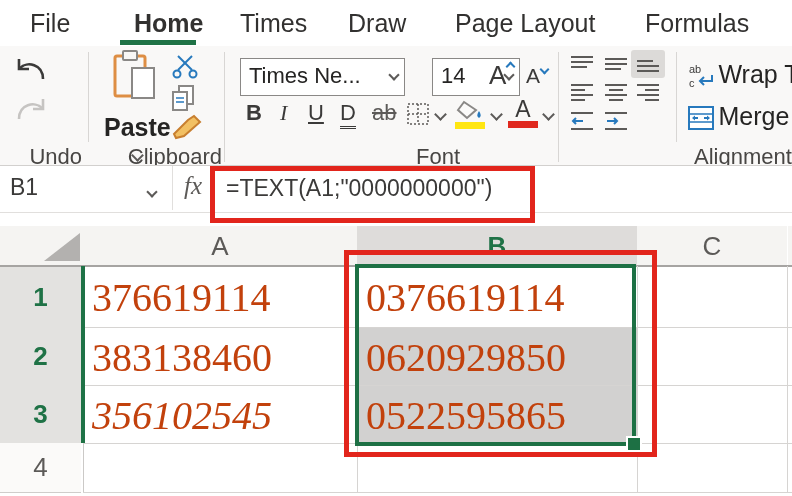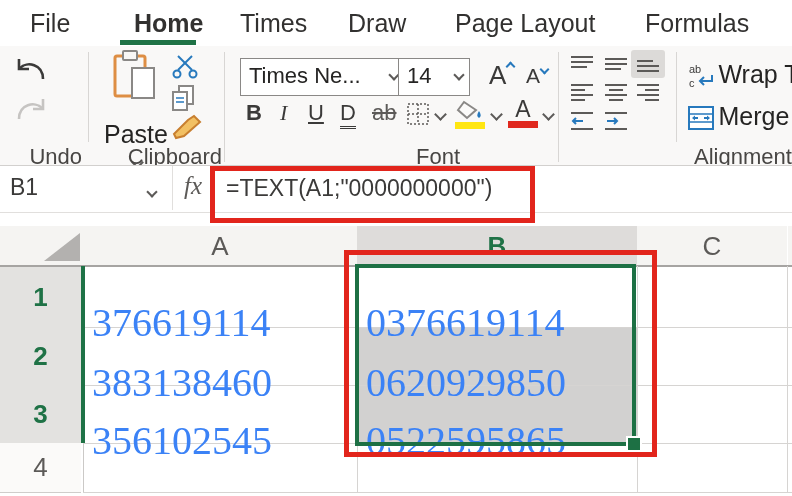--- a/index.html
+++ b/index.html
@@ -22,21 +22,21 @@
   .combo{position:absolute;background:#fff;border:1.5px solid #8a8886;}
   .combo .val{position:absolute;left:8px;top:4px;font-size:22px;color:#252423;white-space:nowrap;}
   
   .fbar{position:absolute;left:0;top:165px;width:792px;height:46px;background:#fff;
         border-top:1px solid #d2d0ce;border-bottom:1px solid #e1dfdd;}
   
   .hletter{font-size:26px;color:#5c5a58;display:flex;align-items:center;justify-content:center;}
   .rownum{position:absolute;left:0;width:81px;display:flex;align-items:center;justify-content:center;
           font-size:26px;}
   .cellv{position:absolute;display:flex;align-items:center;font-family:"Liberation Serif",serif;
-         font-size:40px;color:#3b82f6;white-space:nowrap;z-index:3;margin-top:25px;}
+         font-size:40px;color:#c2410c;white-space:nowrap;z-index:3;}
   .gl{position:absolute;background:#d6d4d2;z-index:2;}
   .redbox{position:absolute;border:5px solid #e2251c;z-index:6;}
   .alicon{position:absolute;}
 </style>
 </head>
 <body>
 
 <div id="app">
 
   <div class="abs" style="left:0;top:0;width:792px;height:46px;background:#fff;">
@@ -69,21 +69,21 @@
       </svg>
     </div>
     <div class="grplabel" style="left:2px;top:98px;width:80px;">Undo</div>
 
     <div class="abs" style="left:104px;top:4px;width:66px;height:104px;">
       <svg width="46" height="52" viewBox="0 0 46 52" style="margin-left:8px;">
         <rect x="3" y="6" width="30" height="40" rx="2" fill="none" stroke="#de8e44" stroke-width="3"></rect>
         <rect x="11" y="1" width="14" height="9" rx="1" fill="#f8f7f6" stroke="#8a8886" stroke-width="2"></rect>
         <rect x="20" y="18" width="22" height="30" fill="#fff" stroke="#8a8886" stroke-width="2"></rect>
       </svg>
-      <div style="font-size:25px;color:#252423;text-align:left;margin-top:14px;">Paste</div>
+      <div style="font-size:25px;color:#252423;text-align:right;margin-top:7px;font-weight:bold;">Paste</div>
       <div style="text-align:center;margin-top:4px;"><span class="chv"></span></div>
     </div>
     <div class="abs" style="left:172px;top:8px;">
       <svg width="26" height="26" viewBox="0 0 26 26" fill="none" stroke="#2779bd" stroke-width="2">
         <line x1="6" y1="2" x2="20" y2="16"></line>
           <line x1="20" y1="2" x2="6" y2="16"></line>
         <circle cx="5" cy="20" r="3.5"></circle>
           <circle cx="21" cy="20" r="3.5"></circle>
       </svg>
     </div>
@@ -99,21 +99,21 @@
       <svg width="32" height="26" viewBox="0 0 32 26">
         <path d="M2 20 L16 6 L22 2 L28 8 L12 22 L4 24 Z" fill="#f2c063" stroke="#c87f2f" stroke-width="2"></path>
       </svg>
     </div>
     <div class="grplabel" style="left:92px;top:98px;width:130px;">Clipboard</div>
 
     <div class="combo" style="left:240px;top:12px;width:163px;height:36px;">
       <span class="val">Times Ne...</span>
       <span class="chv" style="position:absolute;right:6px;top:12px;width:6px;height:6px;"></span>
     </div>
-    <div class="combo" style="left:398px;top:12px;width:70px;height:36px;">
+    <div class="combo" style="left:432px;top:12px;width:70px;height:36px;padding-left:16px;">
       <span class="val">14</span>
       <span class="chv" style="position:absolute;right:6px;top:12px;width:6px;height:6px;"></span>
     </div>
     <div class="abs" style="left:489px;top:14px;font-size:26px;color:#3b3a39;">
       <span>A</span><span class="chv up blue" style="width:5px;height:5px;margin-left:1px;vertical-align:14px;"></span>
     </div>
     <div class="abs" style="left:526px;top:18px;font-size:21px;color:#3b3a39;">
       <span>A</span><span class="chv blue" style="width:5px;height:5px;margin-left:1px;vertical-align:10px;"></span>
     </div>
 
@@ -264,21 +264,21 @@
   <div class="gl" style="left:357px;top:266px;width:1px;height:226px;"></div>
   <div class="gl" style="left:637px;top:266px;width:1px;height:226px;"></div>
   <div class="gl" style="left:787px;top:266px;width:1px;height:226px;"></div>
   <div class="gl" style="left:83px;top:327px;width:709px;height:1px;"></div>
   <div class="gl" style="left:83px;top:385px;width:709px;height:1px;"></div>
   <div class="gl" style="left:83px;top:443px;width:709px;height:1px;"></div>
   <div class="gl" style="left:83px;top:492px;width:709px;height:1px;"></div>
 
   <div class="cellv" style="left:92px;top:271px;height:52px;">376619114</div>
   <div class="cellv" style="left:92px;top:331px;height:52px;">383138460</div>
-  <div class="cellv" style="left:92px;top:389px;height:52px;">356102545</div>
+  <div class="cellv" style="left:92px;top:389px;height:52px;font-style:italic;">356102545</div>
 
   <div class="cellv" style="left:366px;top:271px;height:52px;">0376619114</div>
   <div class="cellv" style="left:366px;top:331px;height:52px;">0620929850</div>
   <div class="cellv" style="left:366px;top:389px;height:52px;">0522595865</div>
 
   <div class="abs" style="left:355px;top:264px;width:273px;height:174px;border:4px solid #1d7044;z-index:4;"></div>
   <div class="abs" style="left:626px;top:436px;width:12px;height:12px;background:#1d7044;border:2px solid #fff;z-index:5;"></div>
 
   <div class="redbox" style="left:210px;top:166px;width:315px;height:47px;"></div>
   <div class="redbox" style="left:344px;top:250px;width:303px;height:197px;"></div>

